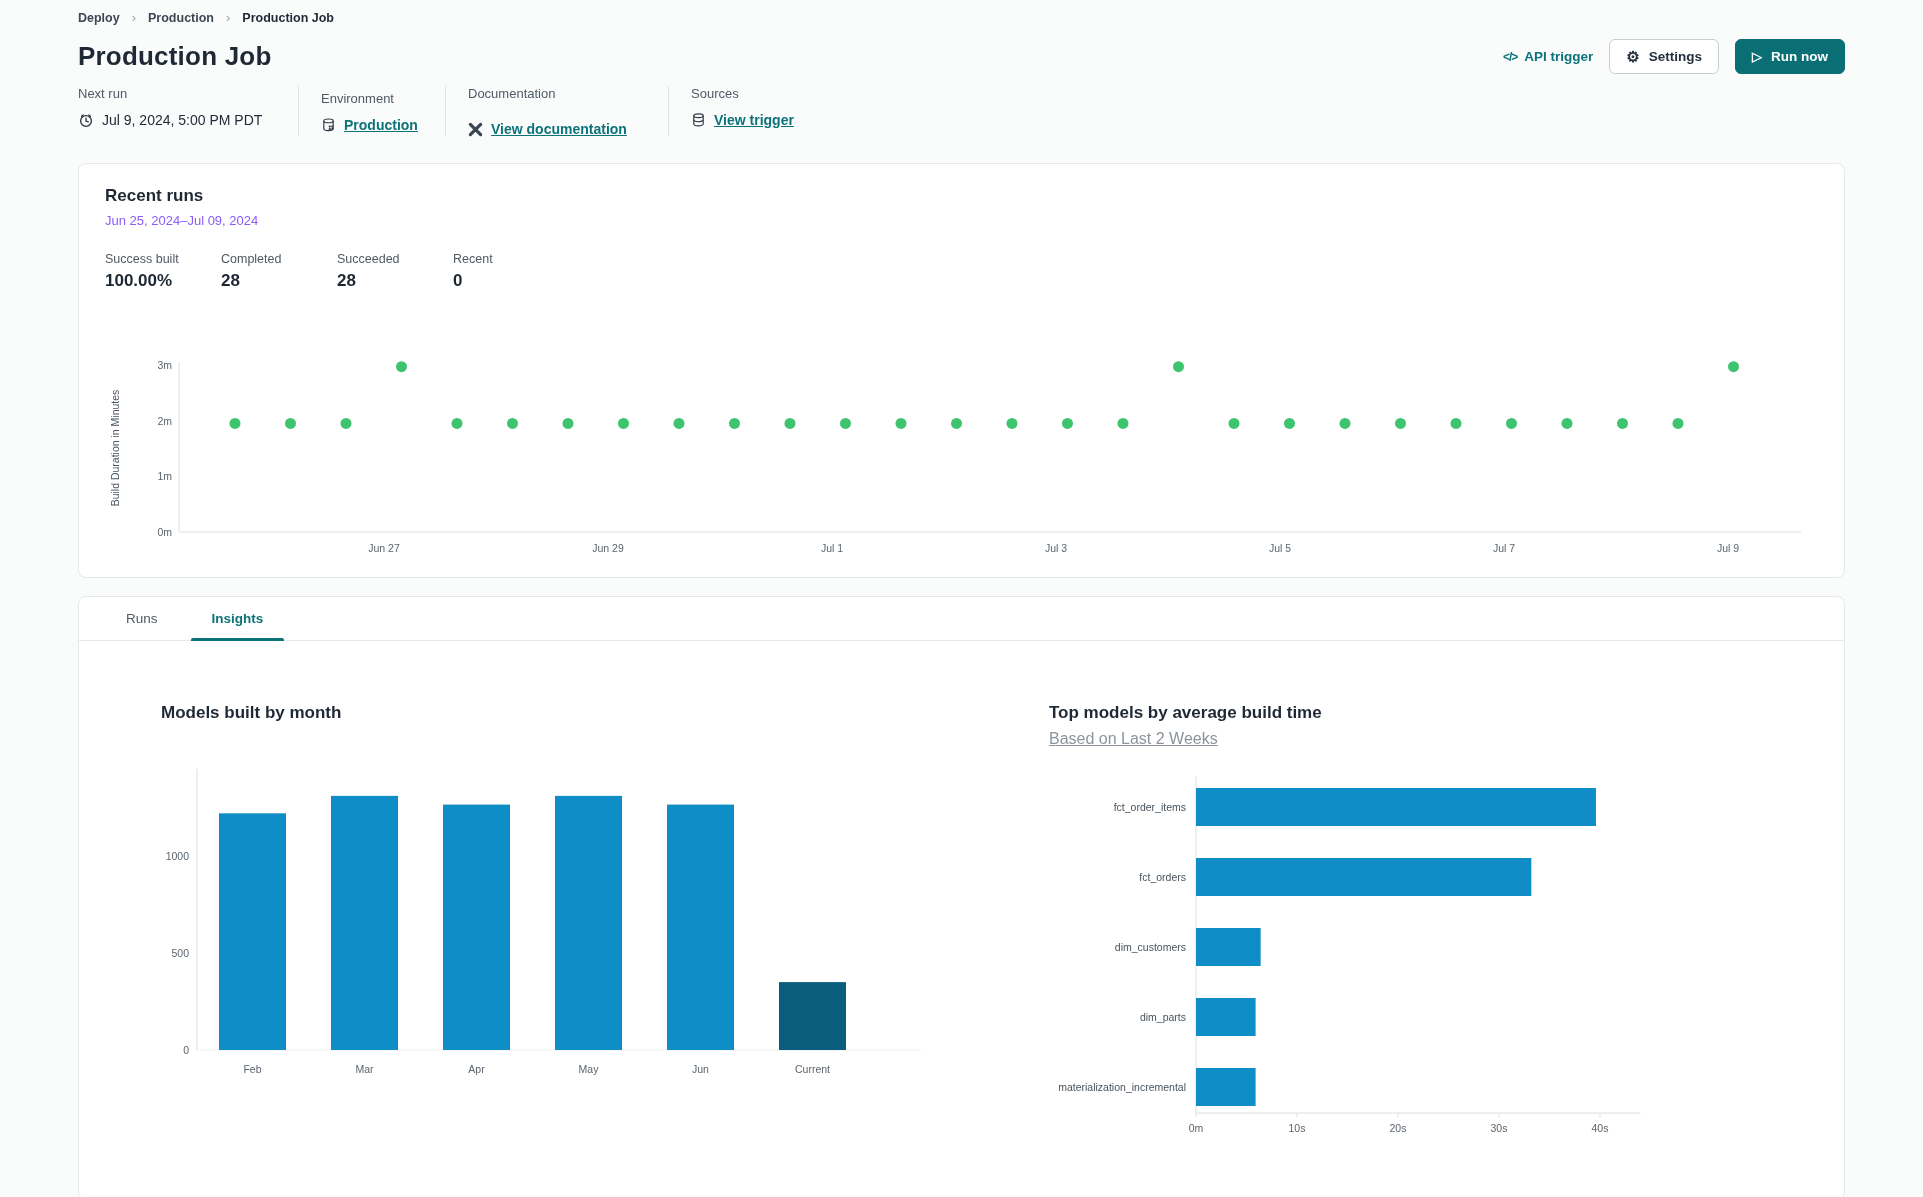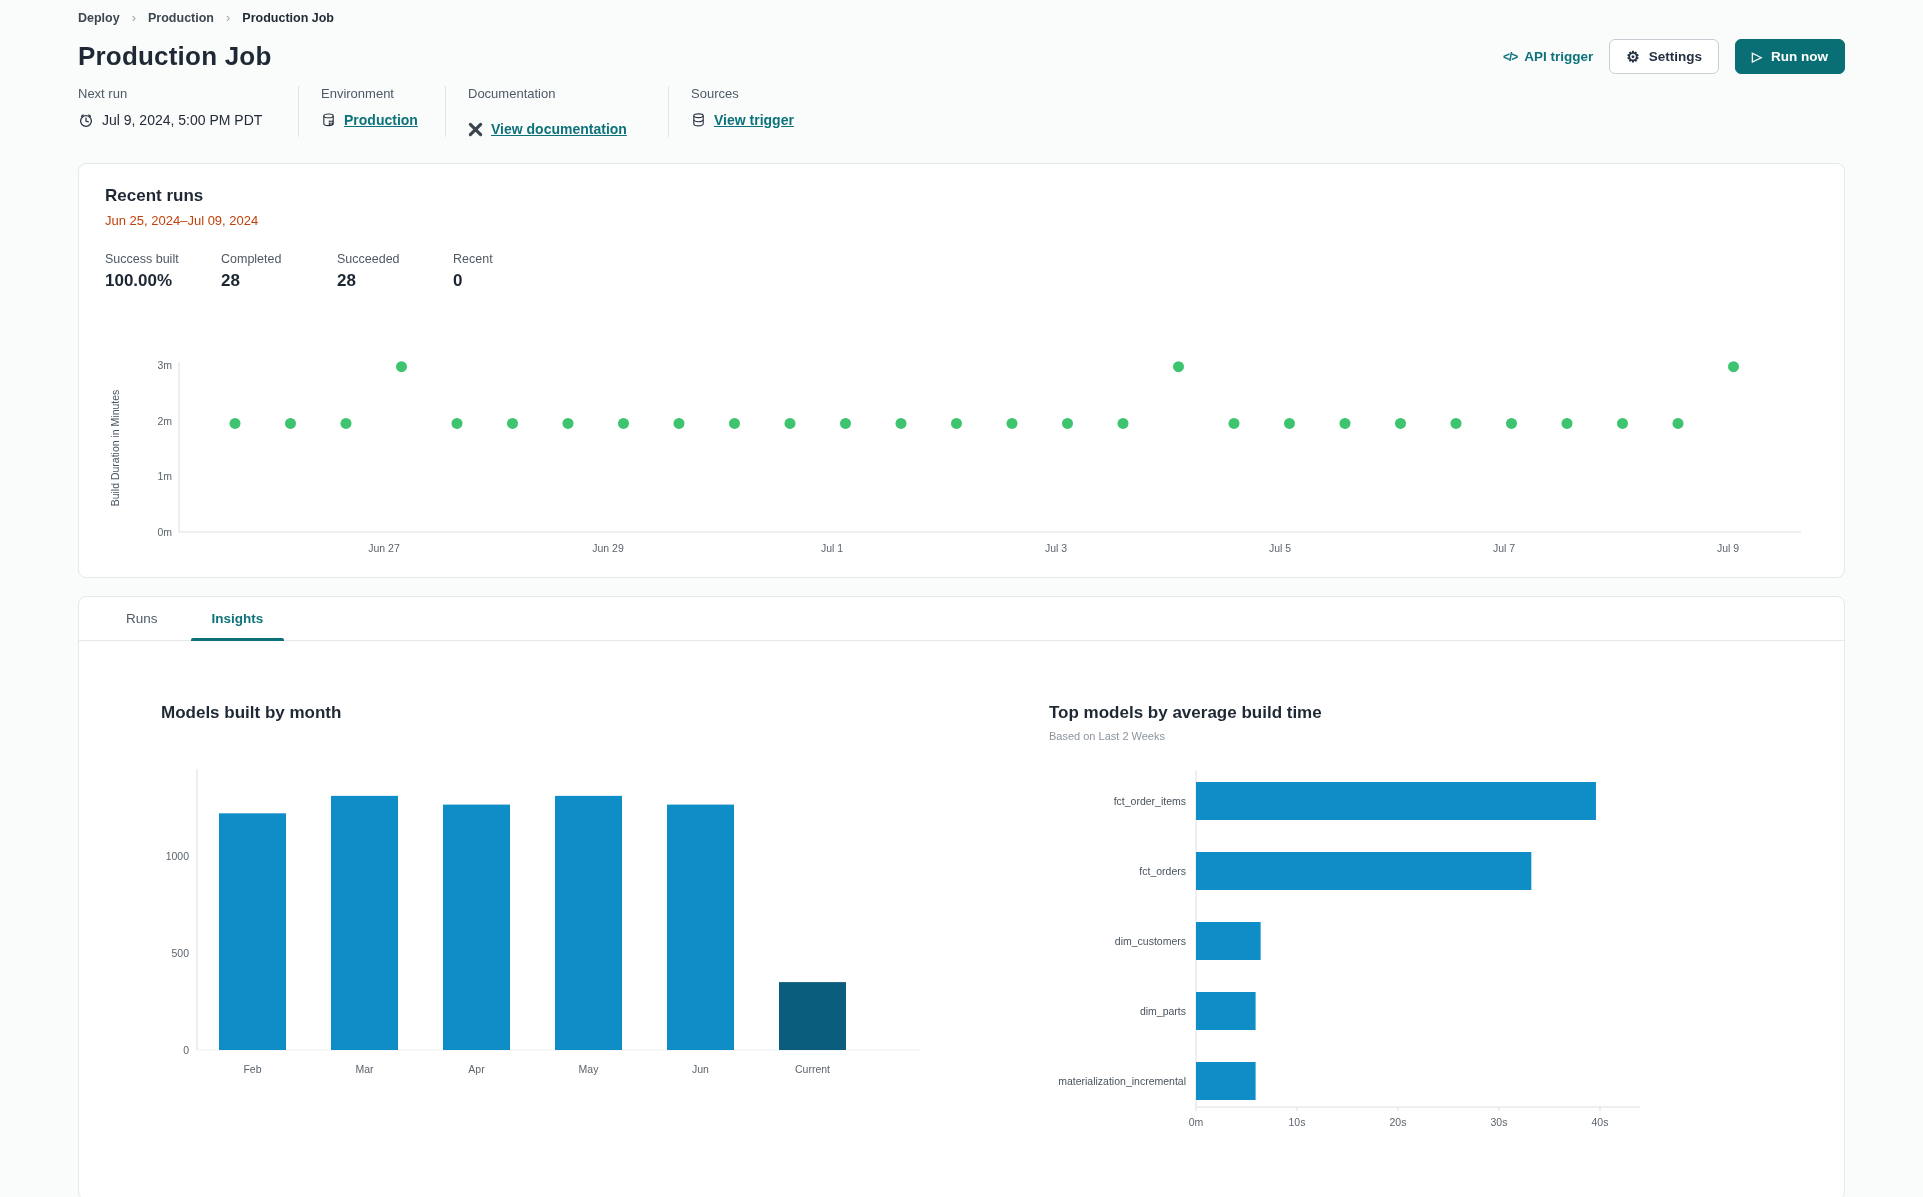--- a/index.html
+++ b/index.html
@@ -32,48 +32,48 @@
   .play-icon { font-size:13px; line-height:1; }
 
   
   .meta-row { display:flex; align-items:stretch; margin-top:12px; }
   .meta-col { display:flex; flex-direction:column; gap:11px; }
   .meta-label { font-size:13px; color:#4e5a66; }
   .meta-value { display:flex; align-items:center; gap:8px; font-size:14px; color:#222c38; font-weight:500; }
   .meta-value a, .meta-link { color:#0c737a; text-decoration:underline; font-weight:600; cursor:pointer; }
   .meta-divider { width:1px; background:#e2e5e8; margin:0 22px; }
   .w-nextrun { width:198px; }
-  .w-env { width:102px; }
+  .w-env { width:102px;justify-content:center; }
   .w-docs { width:178px;gap:20px; }
   .meta-icon { display:inline-flex; }
 
   
   .card { background:#ffffff; border:1px solid #e5e8ea; border-radius:8px; }
   .recent-runs-card { margin-top:26px; padding:22px 26px 8px 26px; }
   .card-title { font-size:17px; font-weight:700; color:#1f2935; }
-  .date-range { margin-top:7px; font-size:13px; color:#c2410c; }
+  .date-range { margin-top:7px; font-size:13px; color:#8b5cf6; }
   .stats-row { display:flex; margin-top:24px; }
   .stat { margin-right:42px; min-width:74px; }
   .stat-label { font-size:12.5px; color:#4e5963; }
   .stat-value { margin-top:5px; font-size:17px; font-weight:700; color:#1d2733; }
   .scatter-wrap { margin-top:22px; }
 
   
   .tabs-card { margin-top:18px; height:604px; overflow:hidden; }
   .tab-bar { display:flex; align-items:stretch; height:44px; border-bottom:1px solid #e6e8ea; padding-left:20px; }
   .tab { display:flex; align-items:center; padding:0 27px; font-size:13.5px; color:#4e5a66;
          font-weight:500; cursor:pointer; position:relative; }
   .tab.active { color:#0b7378; font-weight:700; }
   .tab.active::after { content:""; position:absolute; left:6px; right:6px; bottom:-1px; height:3px; background:#0b7378; border-radius:2px 2px 0 0; }
 
   .insights { display:flex; padding:62px 0 0 82px;gap:48px; }
   .chart-block-left { width:782px; }
   .chart-block-right { margin-left:58px; }
   .chart-title { font-size:17px; font-weight:700; color:#1f2935; }
-  .chart-subtitle { margin-top:7px; font-size:11px; color:#8b949c; }
+  .chart-subtitle { margin-top:7px; font-size:16px; color:#8b949c;text-decoration:underline; }
   .months-chart-wrap { margin-top:32px; }
   .topmodels-chart-wrap { margin-top:22px; }
 
   svg text { font-family:"Liberation Sans", sans-serif; }
   .axis-tick { font-size:10.5px; fill:#5b646d; }
   .axis-title { font-size:10.5px; fill:#4a5560; }
   .cat-label { font-size:10.5px; fill:#49535d; }
 </style>
 </head>
 <body>

